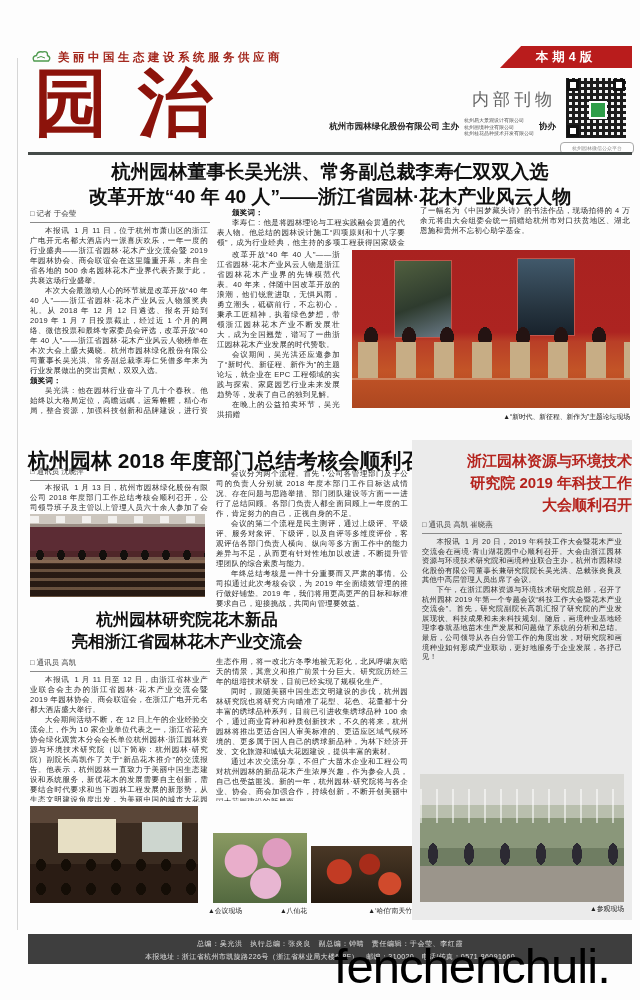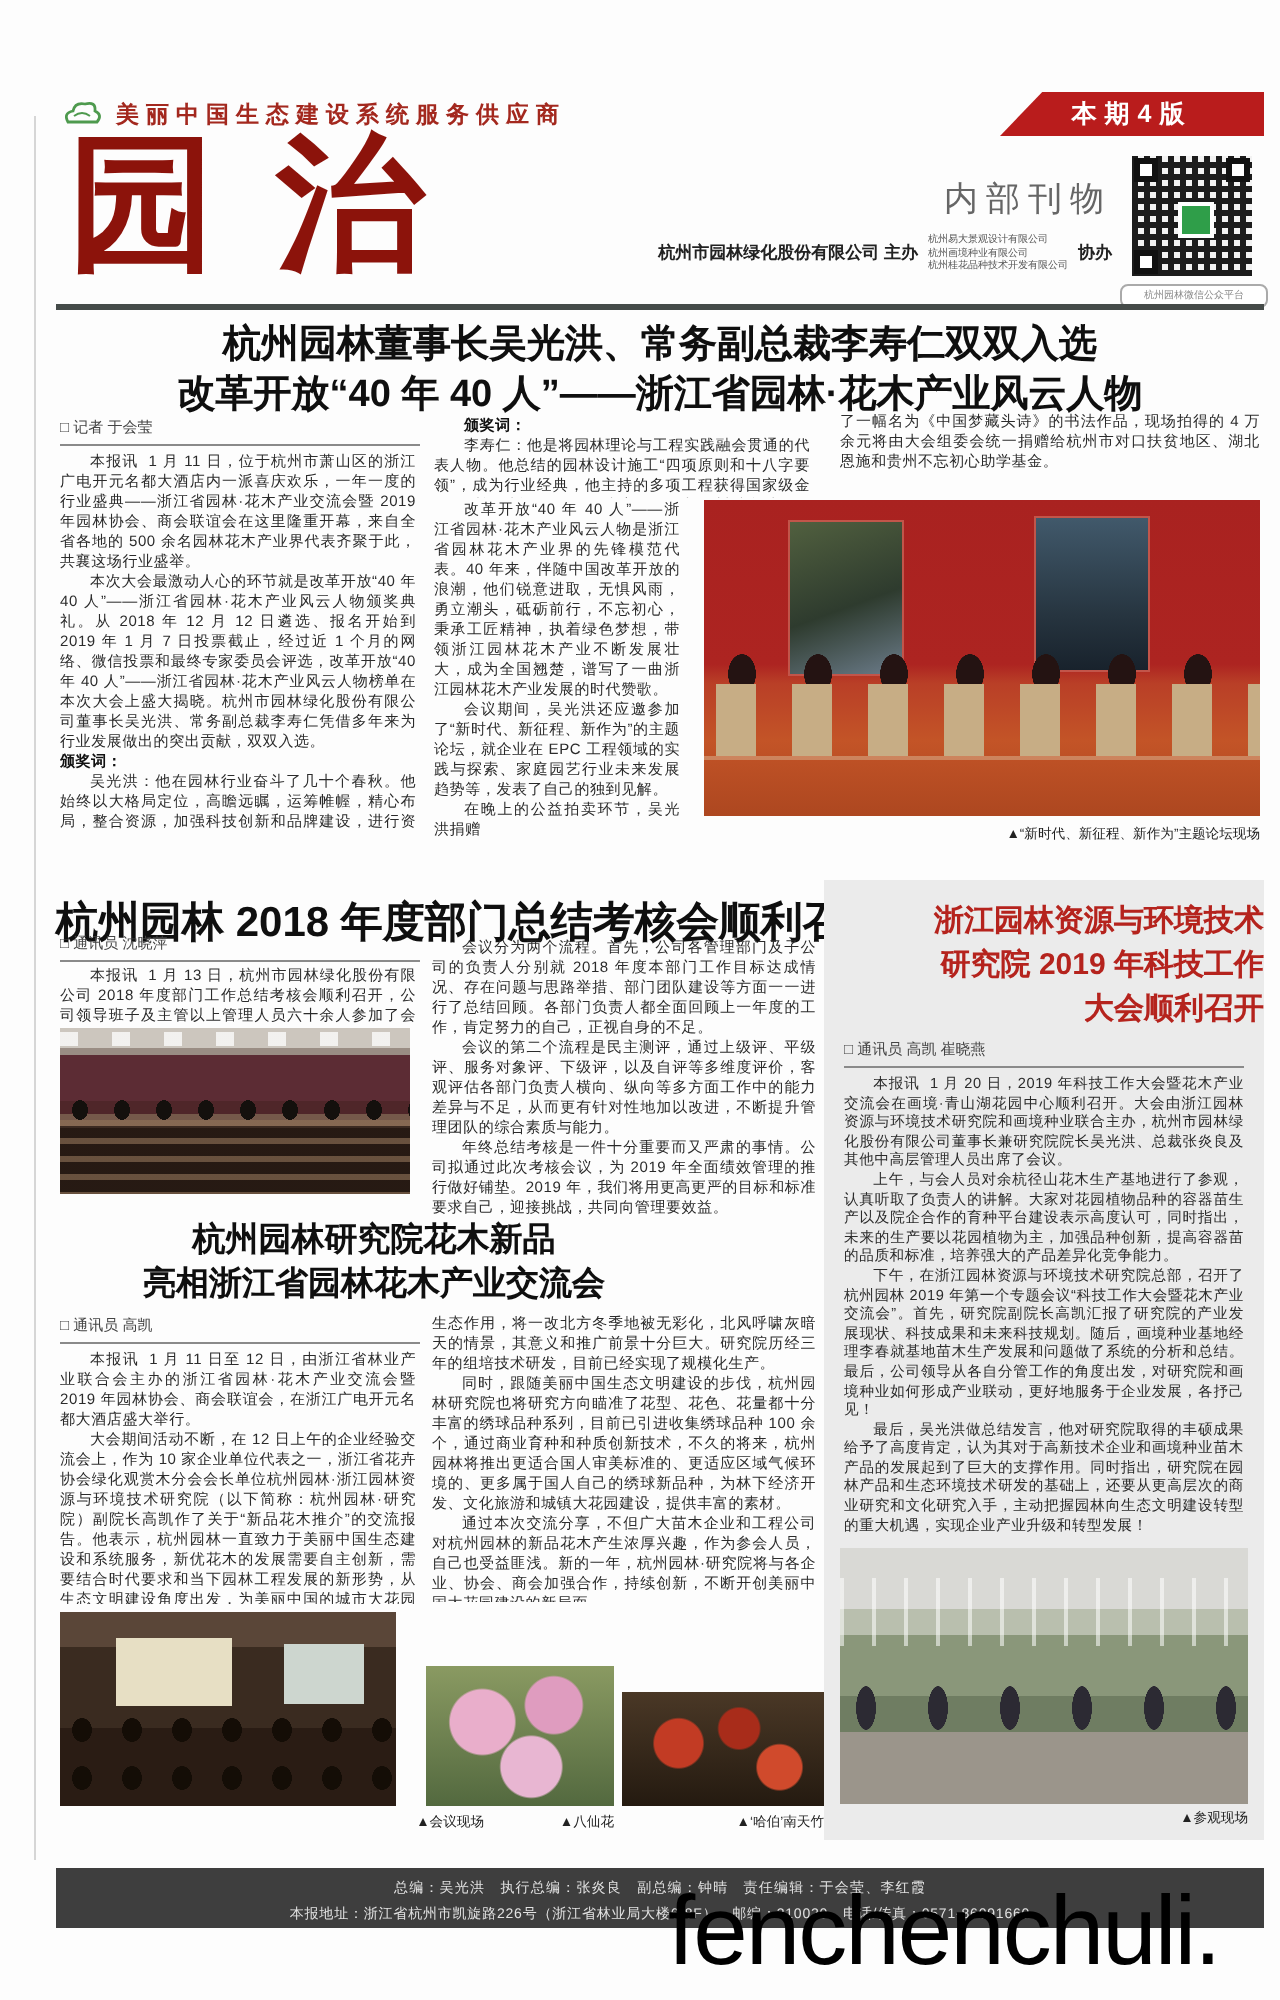--- a/index.html
+++ b/index.html
@@ -237,23 +237,21 @@
 <div id="cap3b" class="cap">▲八仙花</div>
 <div id="cap3c" class="cap">▲‘哈伯’南天竹</div>
 
 <div id="sidebar">
   <div id="sbt1" class="sbt">浙江园林资源与环境技术</div>
   <div id="sbt2" class="sbt">研究院 2019 年科技工作</div>
   <div id="sbt3" class="sbt">大会顺利召开</div>
   <div id="sbby" class="byline">□ 通讯员 高凯 崔晓燕</div>
   <div id="sbbody" class="col">
     <p><span class="lead">本报讯</span><span>1 月 20 日，2019 年科技工作大会暨花木产业交流会在画境·青山湖花园中心顺利召开。大会由浙江园林资源与环境技术研究院和画境种业联合主办，杭州市园林绿化股份有限公司董事长兼研究院院长吴光洪、总裁张炎良及其他中高层管理人员出席了会议。</span></p>
-    <p>上午，与会人员对余杭径山花木生产基地进行了参观，认真听取了负责人的讲解。大家对花园植物品种的容器苗生产以及院企合作的育种平台建设表示高度认可，同时指出，未来的生产要以花园植物为主，加强品种创新，提高容器苗的品质和标准，培养强大的产品差异化竞争能力。</p>
     <p>下午，在浙江园林资源与环境技术研究院总部，召开了杭州园林 2019 年第一个专题会议“科技工作大会暨花木产业交流会”。首先，研究院副院长高凯汇报了研究院的产业发展现状、科技成果和未来科技规划。随后，画境种业基地经理李春就基地苗木生产发展和问题做了系统的分析和总结。最后，公司领导从各自分管工作的角度出发，对研究院和画境种业如何形成产业联动，更好地服务于企业发展，各抒己见！</p>
-    <p>最后，吴光洪做总结发言，他对研究院取得的丰硕成果给予了高度肯定，认为其对于高新技术企业和画境种业苗木产品的发展起到了巨大的支撑作用。同时指出，研究院在园林产品和生态环境技术研发的基础上，还要从更高层次的商业研究和文化研究入手，主动把握园林向生态文明建设转型的重大机遇，实现企业产业升级和转型发展！</p>
   </div>
   <div id="photo6" class="photo">
     <div class="frame"></div>
     <div class="figs"></div>
   </div>
   <div id="cap4" class="cap">▲参观现场</div>
 </div>
 
 <div id="footer">
   <div class="f1">总编：吴光洪　执行总编：张炎良　副总编：钟晴　责任编辑：于会莹、李红霞</div>

